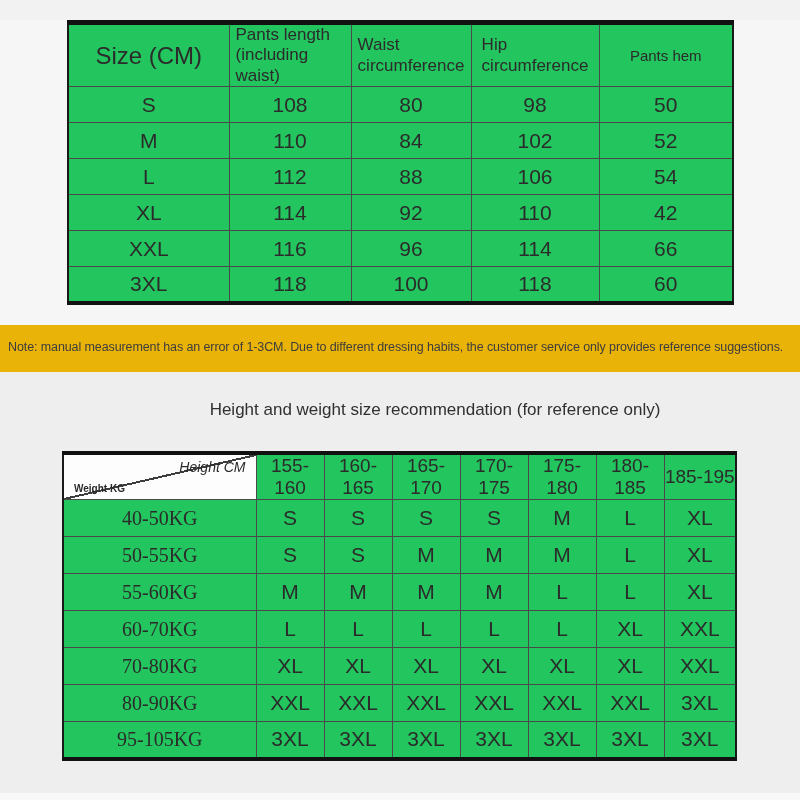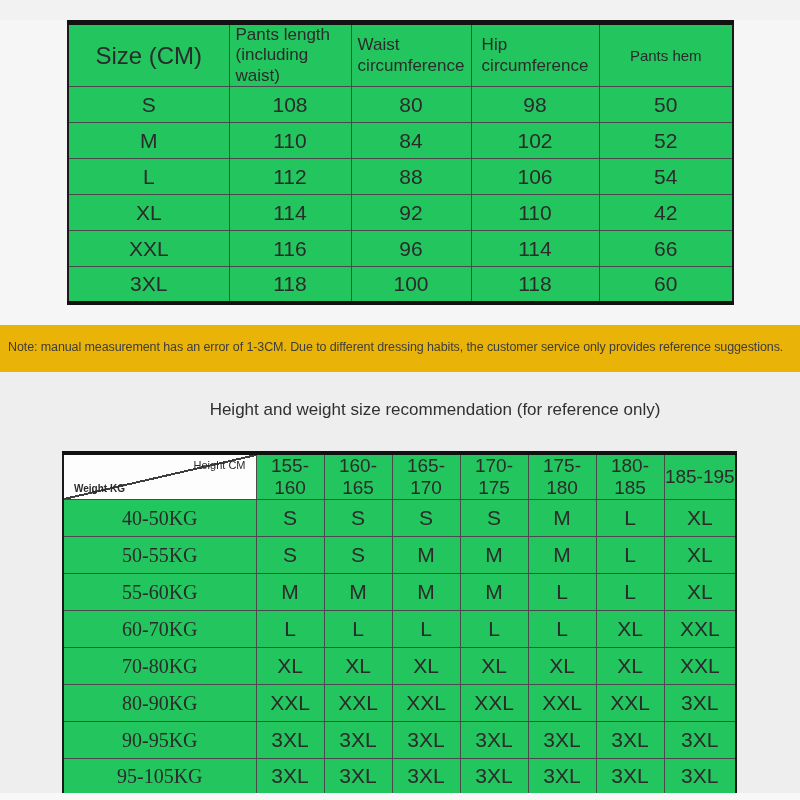--- a/index.html
+++ b/index.html
@@ -50,21 +50,21 @@
   .t2 th.corner{
     position:relative;
     background:
       linear-gradient(to bottom right,
         transparent calc(50% - 1px),
         #3d3d3d calc(50% - 1px),
         #3d3d3d calc(50% + 1px),
         transparent calc(50% + 1px)),
       #fdfdfd;
   }
-  .corner-top{position:absolute;top:4px;right:10px;font-size:11px;color:#2b2b2b;}
+  .corner-top{position:absolute;top:4px;right:10px;font-size:14px;color:#2b2b2b;font-style:italic;}
   .corner-bottom{position:absolute;bottom:5px;left:10px;font-size:10px;color:#2b2b2b;font-weight:bold;}
 
   
   .note{
     margin:0;padding:15px 0 0 8px;font-size:12.5px;color:#3d3d3d;
     white-space:nowrap;letter-spacing:-0.1px;
   }
   .title{
     margin:0;padding:28px 0 0 70px;text-align:center;
     font-size:17px;font-weight:400;color:#303030;
@@ -244,30 +244,20 @@
         <td class="wlabel">80-90KG</td>
         <td>XXL</td>
         <td>XXL</td>
         <td>XXL</td>
         <td>XXL</td>
         <td>XXL</td>
         <td>XXL</td>
         <td>3XL</td>
       </tr>
       <tr>
-        <td class="wlabel">90-95KG</td>
-        <td>3XL</td>
-        <td>3XL</td>
-        <td>3XL</td>
-        <td>3XL</td>
-        <td>3XL</td>
-        <td>3XL</td>
-        <td>3XL</td>
-      </tr>
-      <tr>
         <td class="wlabel">95-105KG</td>
         <td>3XL</td>
         <td>3XL</td>
         <td>3XL</td>
         <td>3XL</td>
         <td>3XL</td>
         <td>3XL</td>
         <td>3XL</td>
       </tr>
     </tbody>

